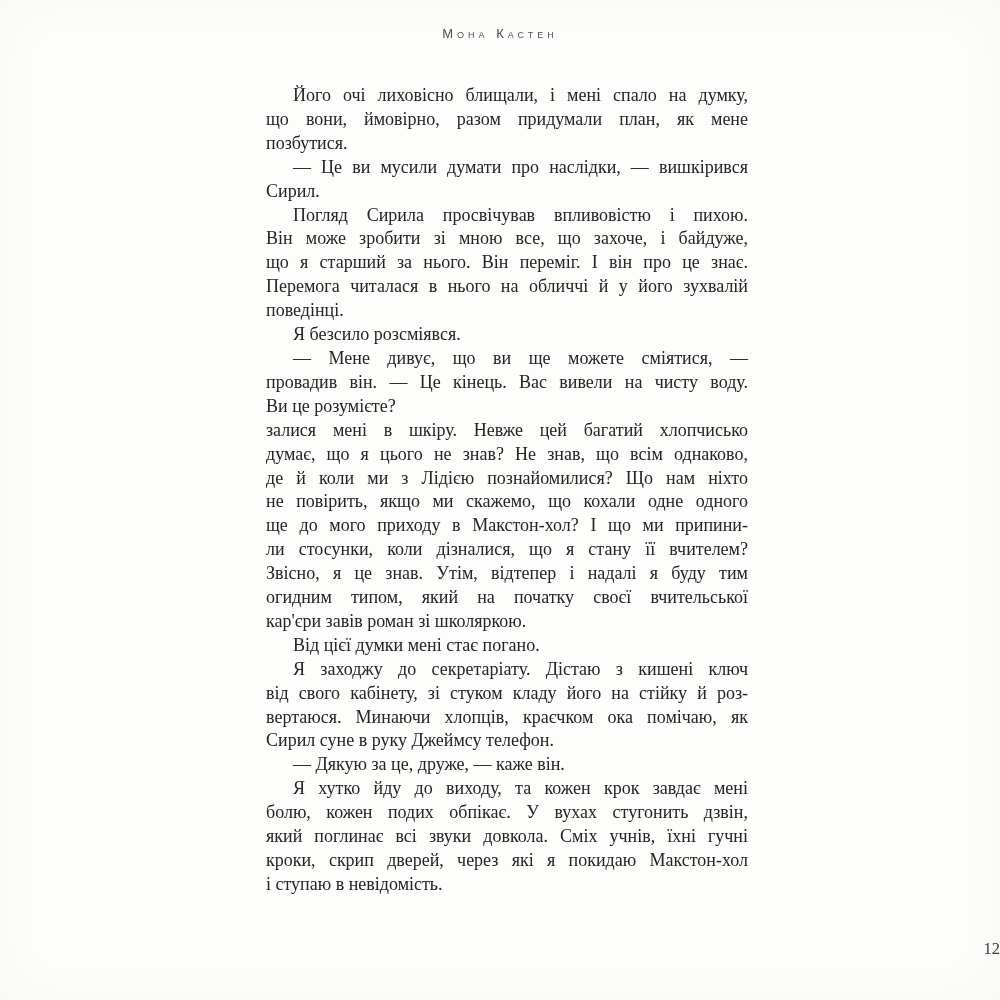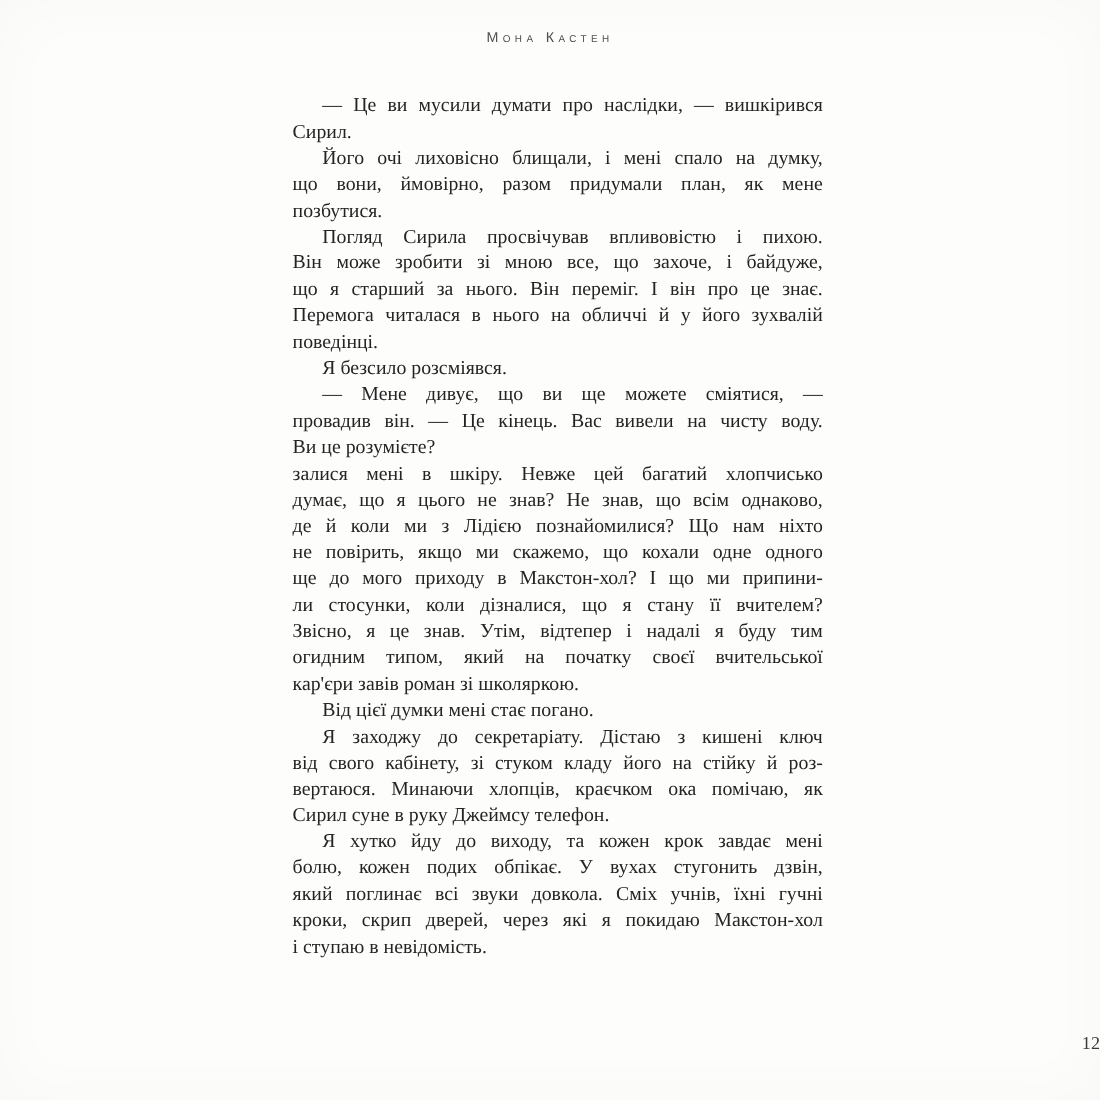--- a/index.html
+++ b/index.html
@@ -66,27 +66,27 @@
   }
 </style>
 </head>
 <body>
 
 <div class="book-page">
   <div class="running-header">Мона Кастен</div>
 
   <div class="text-block">
       <div class="paragraph">
-        <div class="line first">— Це ви мусили думати про наслідки, — вишкірився</div>
-        <div class="line last">Сирил.</div>
-      </div>
-      <div class="paragraph">
         <div class="line first">Його очі лиховісно блищали, і мені спало на думку,</div>
         <div class="line">що вони, ймовірно, разом придумали план, як мене</div>
         <div class="line last">позбутися.</div>
+      </div>
+      <div class="paragraph">
+        <div class="line first">— Це ви мусили думати про наслідки, — вишкірився</div>
+        <div class="line last">Сирил.</div>
       </div>
       <div class="paragraph">
         <div class="line first">Погляд Сирила просвічував впливовістю і пихою.</div>
         <div class="line">Він може зробити зі мною все, що захоче, і байдуже,</div>
         <div class="line">що я старший за нього. Він переміг. І він про це знає.</div>
         <div class="line">Перемога читалася в нього на обличчі й у його зухвалій</div>
         <div class="line last">поведінці.</div>
       </div>
       <div class="paragraph">
         <div class="line first last">Я безсило розсміявся.</div>
@@ -110,20 +110,23 @@
       <div class="paragraph">
         <div class="line first last">Від цієї думки мені стає погано.</div>
       </div>
       <div class="paragraph">
         <div class="line first">Я заходжу до секретаріату. Дістаю з кишені ключ</div>
         <div class="line">від свого кабінету, зі стуком кладу його на стійку й роз-</div>
         <div class="line">вертаюся. Минаючи хлопців, краєчком ока помічаю, як</div>
         <div class="line last">Сирил суне в руку Джеймсу телефон.</div>
       </div>
       <div class="paragraph">
+        <div class="line first last">— Дякую за це, друже, — каже він.</div>
+      </div>
+      <div class="paragraph">
         <div class="line first">Я хутко йду до виходу, та кожен крок завдає мені</div>
         <div class="line">болю, кожен подих обпікає. У вухах стугонить дзвін,</div>
         <div class="line">який поглинає всі звуки довкола. Сміх учнів, їхні гучні</div>
         <div class="line">кроки, скрип дверей, через які я покидаю Макстон-хол</div>
         <div class="line last">і ступаю в невідомість.</div>
       </div>
     </div>
 
   <div class="page-number">12</div>
 </div>

